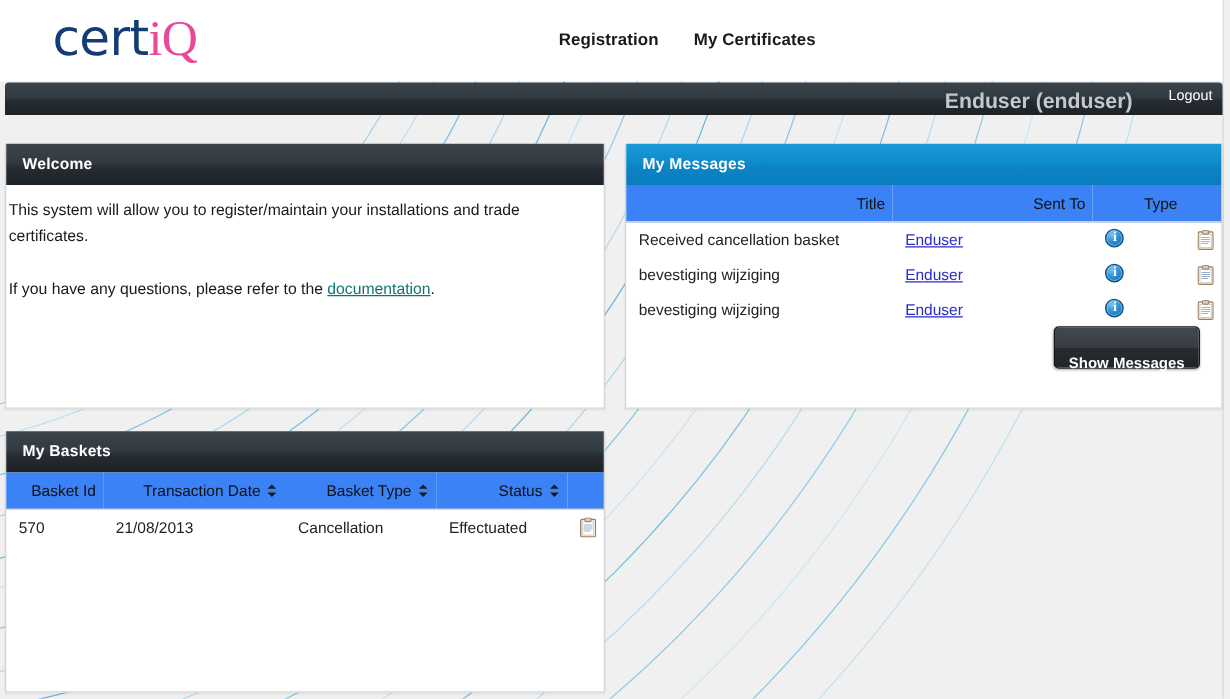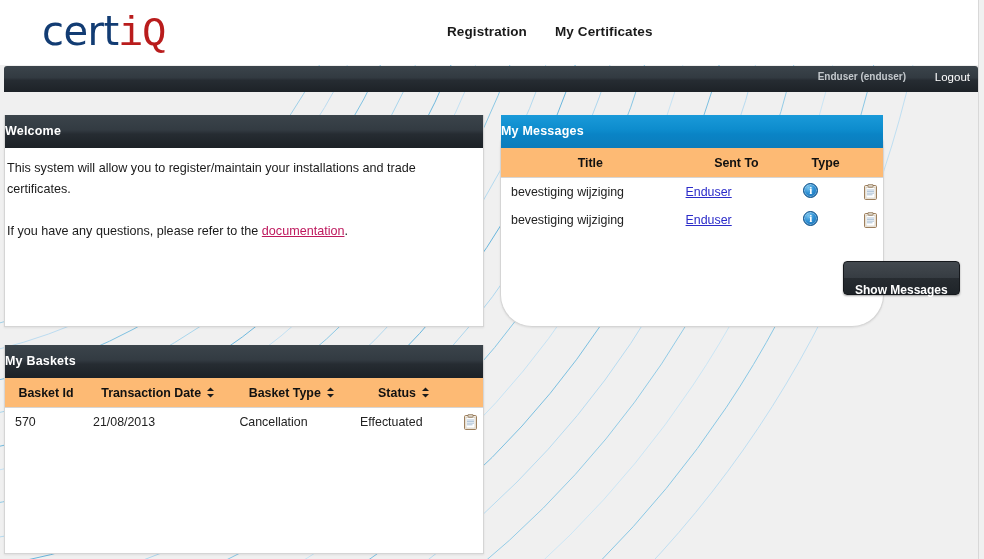--- a/index.html
+++ b/index.html
@@ -49,21 +49,21 @@
     left: 21px;
     top: 9px;
     font-size: 40px;
     font-weight: 400;
     letter-spacing: -0.5px;
     font-family: "Liberation Serif", serif;
     line-height: 44px;
     user-select: none;
   }
   #logo .part-a { color: #123c73; font-family: "DejaVu Sans", sans-serif; font-weight: 400; margin-left: 21px; }
-  #logo .part-b { color: #b91c1c; font-family: Liberation Mono, monospace; }
+  #logo .part-b { color: #ec4899; font-family: Liberation Serif, serif; }
 
   .topnav {
     position: absolute;
     top: 24px;
     font-size: 13.5px;
     font-weight: bold;
     color: #1a1a1a;
     text-decoration: none;
     letter-spacing: 0.1px;
     padding-left: 12px;
@@ -79,21 +79,21 @@
     width: 974px;
     height: 26px;
     background: linear-gradient(to bottom, #3b444b 0%, #323a41 45%, #262c32 55%, #1d2227 100%);
     border-radius: 3px 3px 0 0;
     box-sizing: border-box;
   }
   #user-label {
     position: absolute;
     right: 72px;
     top: 5px;
-    font-size: 10px;
+    font-size: 17px;
     font-weight: bold;
     color: #c3c8cc;
     white-space: nowrap;
   }
   #logout-link {
     position: absolute;
     right: 8px;
     top: 5px;
     font-size: 11.5px;
     color: #ffffff;
@@ -106,20 +106,21 @@
     position: absolute;
     background: #ffffff;
     border: 1px solid #d5d5d5;
     border-top: none;
     box-sizing: border-box;
     box-shadow: 0 1px 2px rgba(0,0,0,0.08);
   }
   .panel-head {
     height: 33px;
     line-height: 33px;
+    padding-left: 13px;
     font-size: 12.5px;
     font-weight: bold;
     color: #ffffff;
     letter-spacing: 0.2px;
     box-sizing: border-box;
   }
   .head-dark {
     background: linear-gradient(to bottom, #3b444b 0%, #333b42 45%, #262c32 58%, #1c2126 100%);
   }
   .head-blue {
@@ -134,51 +135,50 @@
     height: 212px;
   }
   #welcome-body {
     padding: 10px 8px 0 2px;
     font-size: 12.6px;
     color: #1a1a1a;
     line-height: 21px;
   }
   #welcome-body p { margin: 0; }
   #welcome-body .spacer { height: 21px; }
-  #doc-link { color: #be185d; }
+  #doc-link { color: #0f766e; }
 
   
   #panel-messages {
     left: 500px;
     top: 115px;
-    width: 384px;
+    width: 478px;
     height: 212px;
-    border-radius: 32px;
   }
 
   
   #panel-baskets {
     left: 4px;
     top: 345px;
     width: 480px;
     height: 209px;
   }
 
   
   table.grid {
     width: 100%;
     border-collapse: collapse;
     font-size: 12.4px;
   }
   table.grid thead th {
-    background: #fdba74;
+    background: #3b82f6;
     border-bottom: 1px solid #d6d6d6;
     color: #111111;
-    font-weight: bold;
-    text-align: center;
+    font-weight: normal;
+    text-align: right;
     height: 29px;
     padding: 0 6px 0 10px;
     white-space: nowrap;
   }
   table.grid tbody td {
     height: 28px;
     padding: 0 6px 0 10px;
     color: #222222;
     vertical-align: middle;
     white-space: nowrap;
@@ -306,20 +306,38 @@
       <thead>
         <tr>
           <th style="width:200px">Title</th>
           <th style="width:152px">Sent To</th>
           <th style="width:60px">Type</th>
           <th></th>
         </tr>
       </thead>
       <tbody>
         <tr>
+          <td>Received cancellation basket</td>
+          <td><a href="#" class="row-link">Enduser</a></td>
+          <td><span class="icon-info"></span></td>
+          <td><span class="icon-clip">
+            <svg width="13" height="16" viewBox="0 0 13 16">
+              <rect x="0.5" y="1.5" width="12" height="14" rx="1.2" fill="#f3ede3" stroke="#9d7f5d"></rect>
+              <rect x="2" y="3.5" width="9" height="10.5" fill="#ffffff" stroke="#c9c2b5" stroke-width="0.6"></rect>
+              <rect x="4" y="0.3" width="5" height="3" rx="0.8" fill="#d8cfc0" stroke="#8b7050" stroke-width="0.7"></rect>
+              <g stroke="#8aa8c4" stroke-width="0.7">
+                <line x1="3" y1="6" x2="10" y2="6"></line>
+                    <line x1="3" y1="7.6" x2="10" y2="7.6"></line>
+                <line x1="3" y1="9.2" x2="10" y2="9.2"></line>
+                    <line x1="3" y1="10.8" x2="8.5" y2="10.8"></line>
+              </g>
+            </svg>
+          </span></td>
+        </tr>
+        <tr>
           <td>bevestiging wijziging</td>
           <td><a href="#" class="row-link">Enduser</a></td>
           <td><span class="icon-info"></span></td>
           <td><span class="icon-clip">
             <svg width="13" height="16" viewBox="0 0 13 16">
               <rect x="0.5" y="1.5" width="12" height="14" rx="1.2" fill="#f3ede3" stroke="#9d7f5d"></rect>
               <rect x="2" y="3.5" width="9" height="10.5" fill="#ffffff" stroke="#c9c2b5" stroke-width="0.6"></rect>
               <rect x="4" y="0.3" width="5" height="3" rx="0.8" fill="#d8cfc0" stroke="#8b7050" stroke-width="0.7"></rect>
               <g stroke="#8aa8c4" stroke-width="0.7">
                 <line x1="3" y1="6" x2="10" y2="6"></line>

